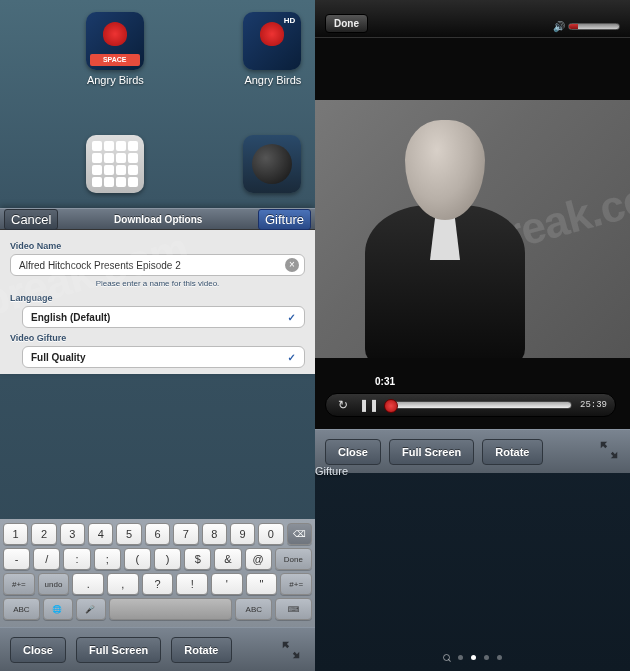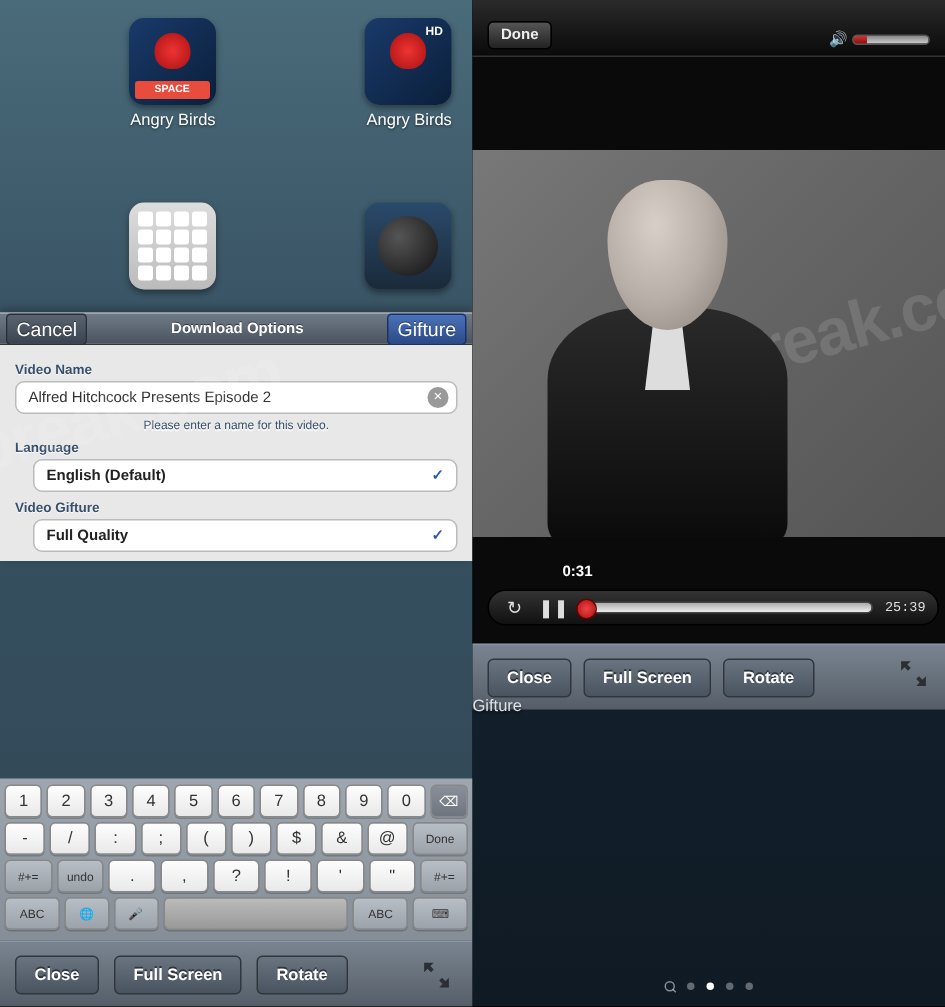--- a/index.html
+++ b/index.html
@@ -58,21 +58,21 @@
 .vol .track { flex: 1; height: 7px; background: linear-gradient(#888, #ccc); border-radius: 4px; border: 1px solid #555; position: relative; }
 .vol .track::before { content: ""; position: absolute; left: 0; top: 0; bottom: 0; width: 18%; background: linear-gradient(#c33, #811); border-radius: 3px 0 0 3px; }
 .vol .spk { font-size: 10px; color: #ccc; margin: 0 3px; }
 .video-frame { position: absolute; top: 100px; left: 0; width: 315px; height: 258px; background: linear-gradient(135deg, #787878 0%, #686868 40%, #555 100%); overflow: hidden; }
 .watermark { position: absolute; color: rgba(255,255,255,.12); font-size: 44px; font-weight: bold; transform: rotate(-15deg); right: -60px; top: 100px; letter-spacing: -1px; }
 .watermark.left { left: -100px; top: 260px; right: auto; }
 .hitchcock { position: absolute; left: 40px; top: 10px; width: 180px; height: 248px; }
 .hitchcock .head { position: absolute; width: 80px; height: 100px; background: radial-gradient(ellipse at 40% 30%, #d8d0c8 0%, #b8b0a8 50%, #888078 100%); border-radius: 45% 45% 50% 50% / 40% 40% 60% 60%; top: 10px; left: 50px; }
 .hitchcock .body { position: absolute; width: 160px; height: 160px; background: linear-gradient(#2a2a2a, #0a0a0a); border-radius: 40% 40% 10% 10% / 30% 30% 10% 10%; top: 95px; left: 10px; }
 .hitchcock .shirt { position: absolute; width: 30px; height: 50px; background: #ddd; top: 100px; left: 75px; clip-path: polygon(20% 0, 80% 0, 100% 100%, 0 100%); }
-.playback { position: absolute; bottom: 12px; left: 10px; right: 4px; }
+.playback { position: absolute; bottom: 12px; left: 10px; right: 14px; }
 .time-cur { color: #fff; font-size: 10px; font-weight: bold; text-align: center; margin-bottom: 6px; margin-left: 40px; width: 40px; }
 .pb-capsule { height: 24px; background: linear-gradient(#333, #111); border: 1px solid #000; border-radius: 13px; display: flex; align-items: center; padding: 0 8px; gap: 8px; }
 .pb-btn { width: 18px; height: 18px; color: #ddd; display: flex; align-items: center; justify-content: center; font-size: 12px; }
 .scrubber { flex: 1; height: 8px; background: linear-gradient(#aaa, #eee); border-radius: 4px; position: relative; border: 1px solid #444; }
 .scrubber .prog { position: absolute; left: 0; top: 0; bottom: 0; width: 2%; background: linear-gradient(#d44, #a22); border-radius: 3px; }
 .scrubber .thumb { position: absolute; left: 2%; top: -3px; width: 14px; height: 14px; background: radial-gradient(#e44, #a11); border: 1px solid #600; border-radius: 50%; margin-left: -7px; }
 .dur { color: #ddd; font-size: 9px; font-family: Liberation Mono, monospace; }
 
 
 .right-toolbar { position: absolute; top: 429px; left: 0; width: 315px; height: 44px; background: linear-gradient(#7a8490, #555e68); display: flex; align-items: center; padding: 0 10px; gap: 8px; border-top: 1px solid #8a95a2; }

